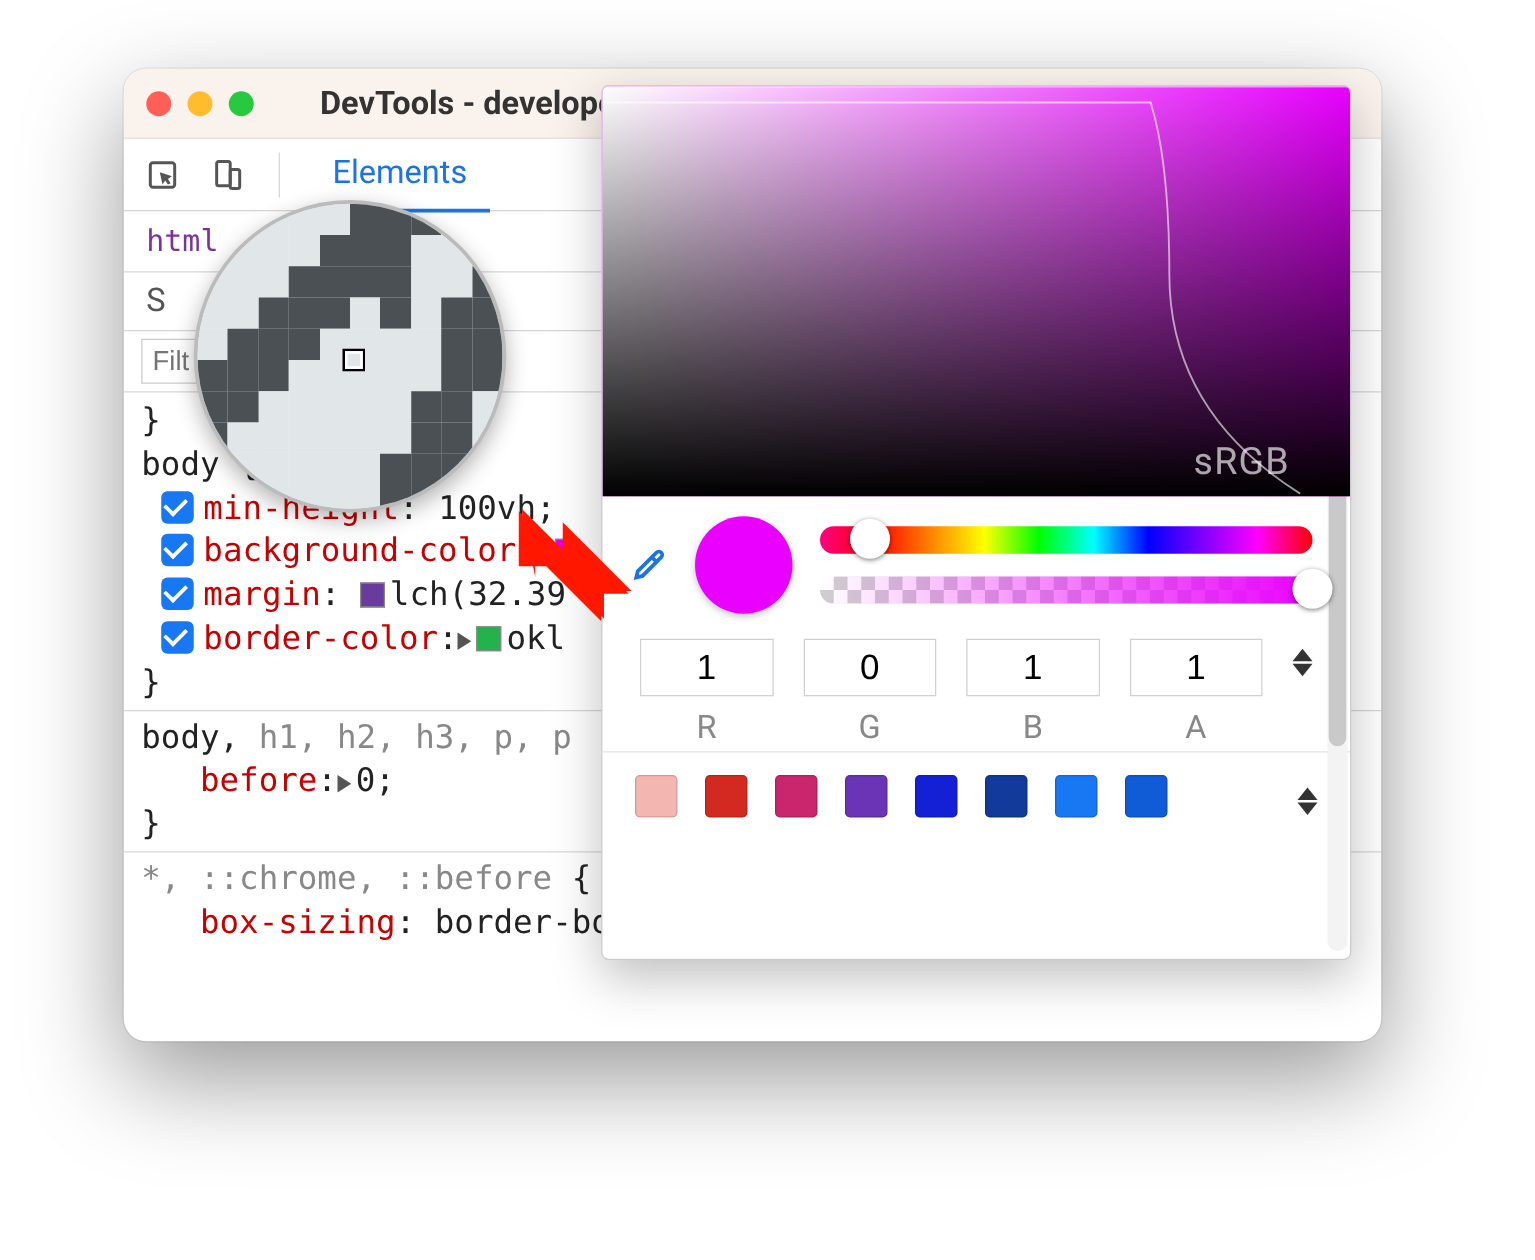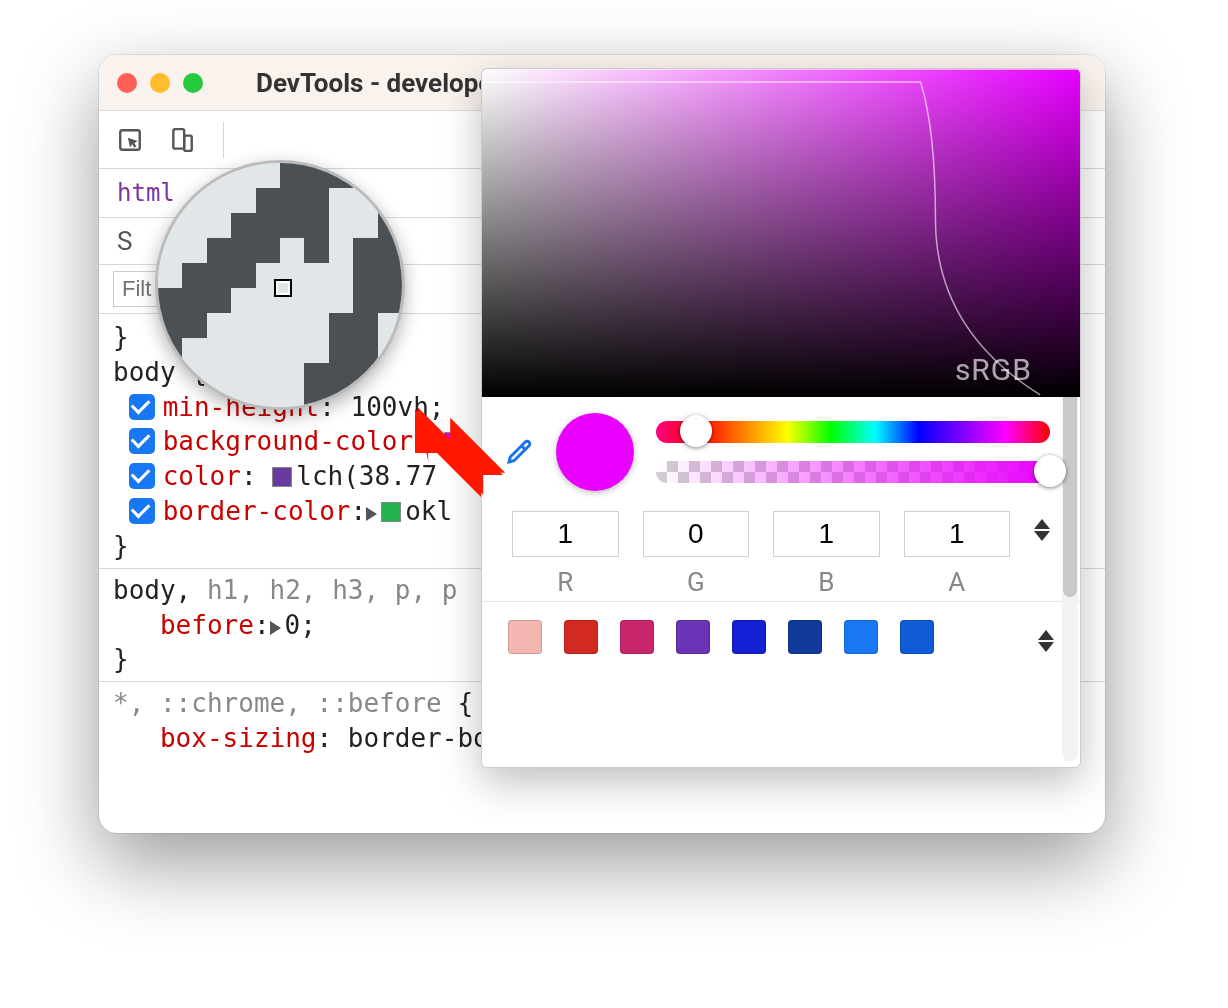--- a/index.html
+++ b/index.html
@@ -240,39 +240,40 @@
             <path d="M10 10l9 3-3 2 2 3-2 1-2-3-2 3z" fill="#555" stroke="none"></path>
           </svg>
       </div>
       <div class="iconbox">
         <svg viewBox="0 0 24 24">
             <rect x="4" y="2" width="10" height="18" rx="1.5"></rect>
             <rect x="14" y="8" width="7" height="14" rx="1.5"></rect>
           </svg>
       </div>
       <div class="sep"></div>
+      <div class="tab active">Elements</div>
     </div>
 
     <div class="crumb">html</div>
 
     <div class="subtabs">
       <span>S</span>
       <span style="margin-left:140px">d</span>
       <span>La</span>
     </div>
 
     <div class="filter">
       <input class="filter-in" placeholder="Filt" style="">
     </div>
 
 <pre class="code">}
 <span>body {</span>
  <span class="cb"></span><span class="prop">min-height</span>: <span class="val">100vh</span>;
  <span class="cb"></span><span class="prop">background-color</span>: <span class="sw sw-magenta"></span>
- <span class="cb"></span><span class="prop">color</span>: <span class="sw sw-purple"></span><span class="val">lch(38.77</span>
+ <span class="cb"></span><span class="prop">margin</span>: <span class="sw sw-purple"></span><span class="val">lch(32.39</span>
  <span class="cb"></span><span class="prop">border-color</span>:<span class="tri"></span><span class="sw sw-green"></span><span class="val">okl</span>
 }
 <hr class="rule"><span>body, <span class="sel-grey">h1, h2, h3, p, p</span></span>
    <span class="prop">before</span>:<span class="tri"></span><span class="val">0</span>;
 }
 <hr class="rule"><span class="sel-grey">*, ::chrome, ::before</span> {
    <span class="prop">box-sizing</span>: <span class="val">border-box</span>;
 </pre>
 
   </div>

